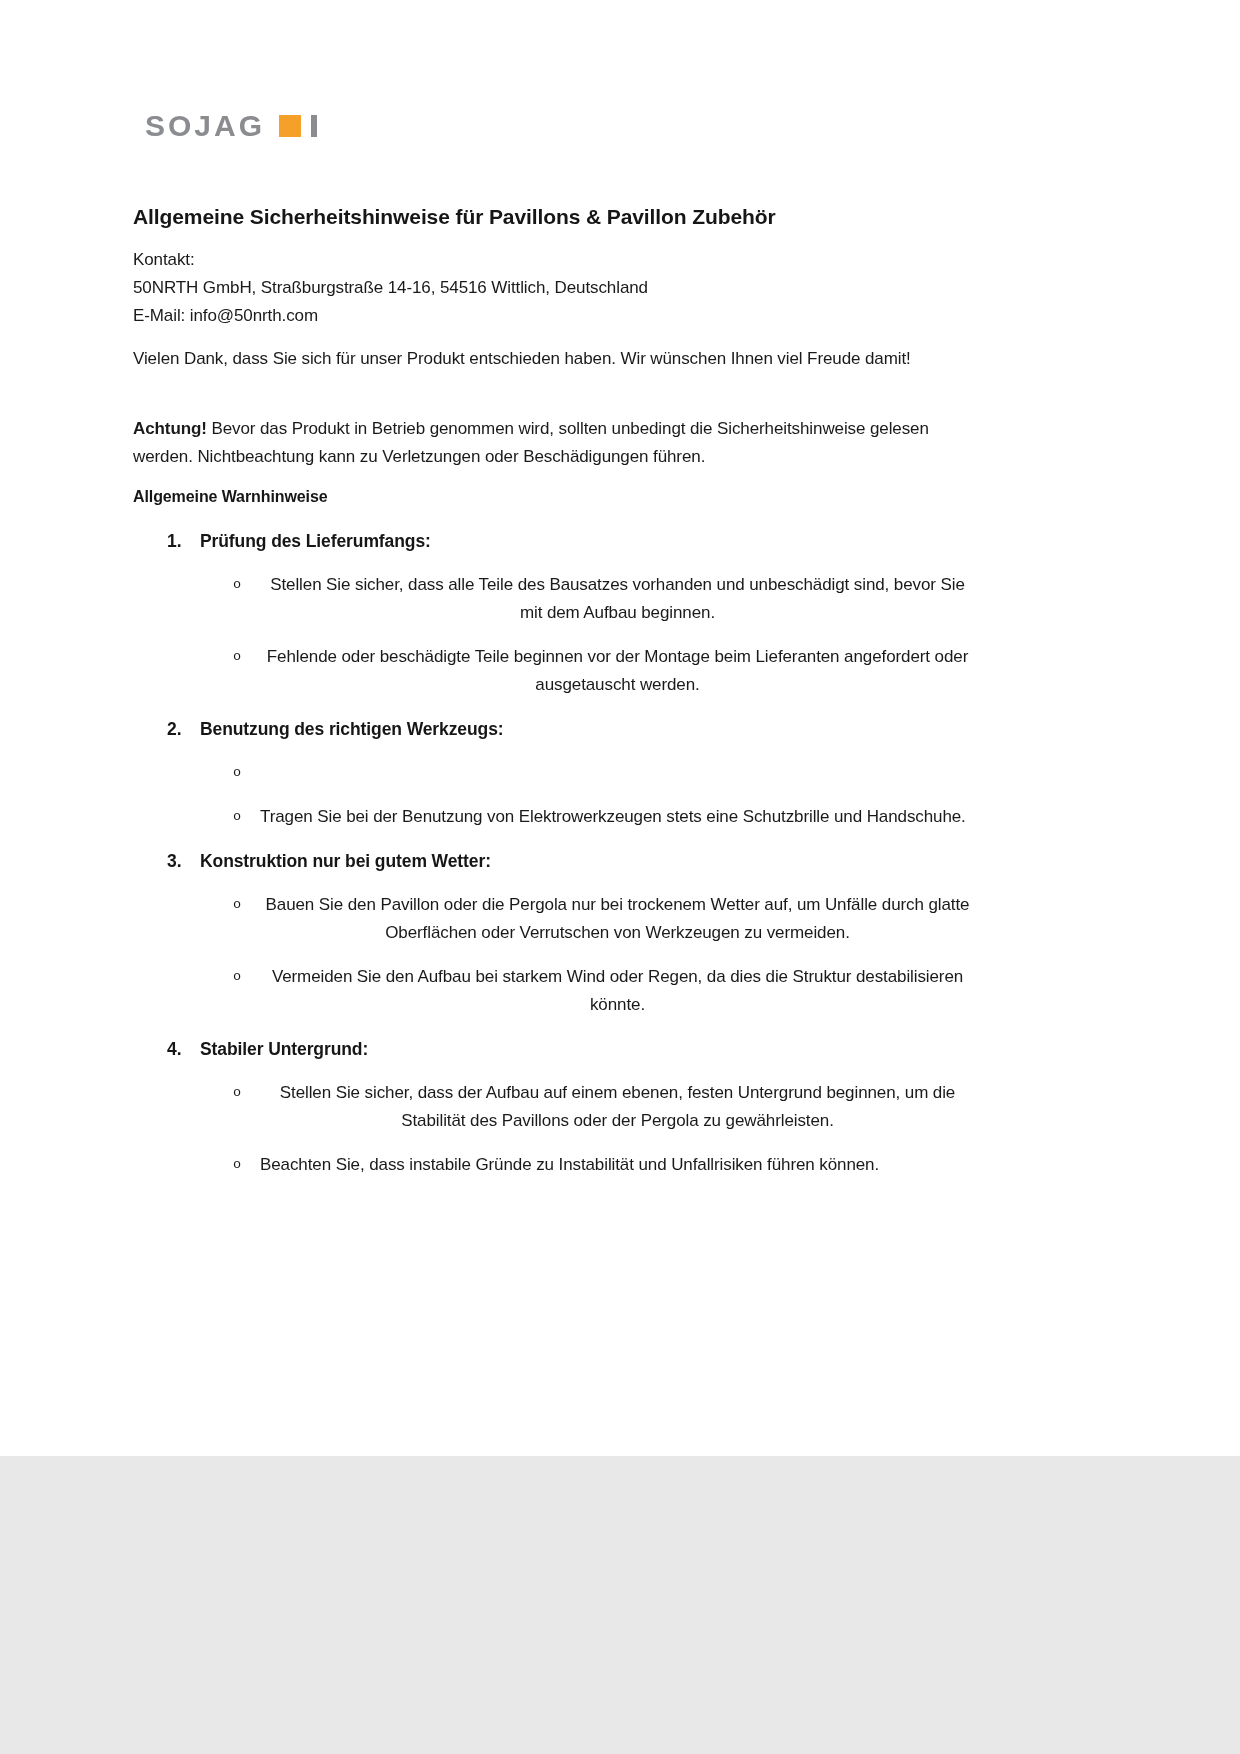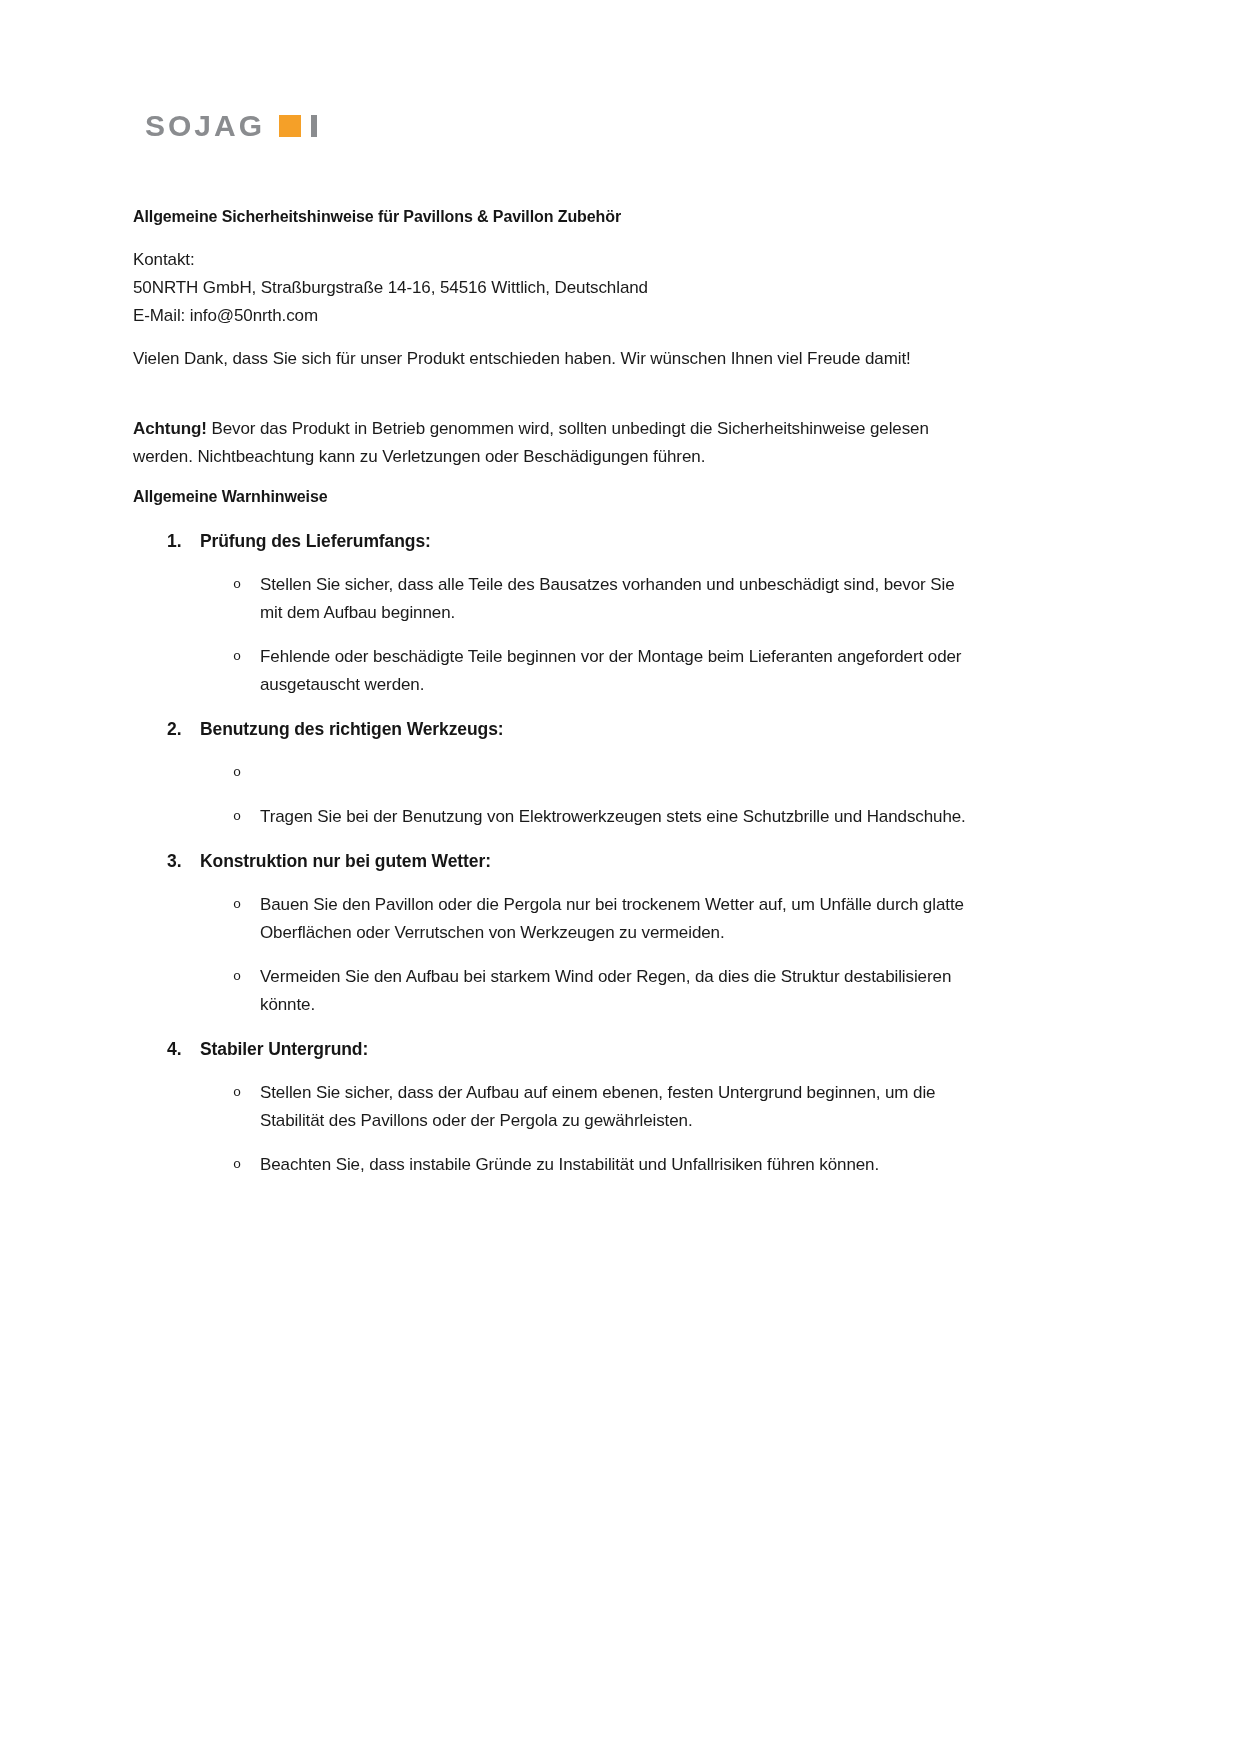--- a/index.html
+++ b/index.html
@@ -1,19 +1,19 @@
 <!DOCTYPE html>
 <html><head>
 <meta charset="utf-8">
 <style>
   html, body { margin: 0; padding: 0; background: #e8e8e8; }
   .page {
     position: relative;
     width: 1240px;
-    height: 1754px;
+    height: 1456px;
     margin: 0 auto;
     background: #ffffff;
     box-sizing: border-box;
     padding: 108px 130px 0 133px;
     font-family: "Liberation Sans", sans-serif;
     color: #1a1a1a;
     font-size: 17px;
     line-height: 28px;
     letter-spacing: -0.1px;
   }
@@ -41,21 +41,21 @@
   }
   .logo-bar {
     display: inline-block;
     width: 6px;
     height: 22px;
     margin-left: 10px;
     background: #8a8c8f;
   }
 
   h1.doc-title {
-    font-size: 16px;
+    font-size: 21px;
     line-height: 26px;
     font-weight: bold;
     margin: 0 0 16px 0;
     color: #161616;
   }
 
   p { margin: 0; }
   .contact-block { margin: 12px 0 0 0; }
   .intro-para  { margin-top: 15px; max-width: 815px; }
   .warning-para { margin-top: 42px; max-width: 815px; }
@@ -86,21 +86,21 @@
     padding-left: 100px;
     margin-bottom: 16px;
   }
   .bullet-marker {
     flex: 0 0 27px;
     width: 27px;
     font-family: "Liberation Mono", monospace;
     font-size: 13.5px;
     line-height: 28px;
   }
-  .bullet-text { max-width: 715px; }
+  .bullet-text { max-width: 715px; text-align: center; }
 </style>
 </head>
 <body>
 
 <div class="page">
 
   <div class="logo">
     <span class="logo-text">SOJAG</span>
     <span class="logo-square"></span>
     <span class="logo-bar"></span>

